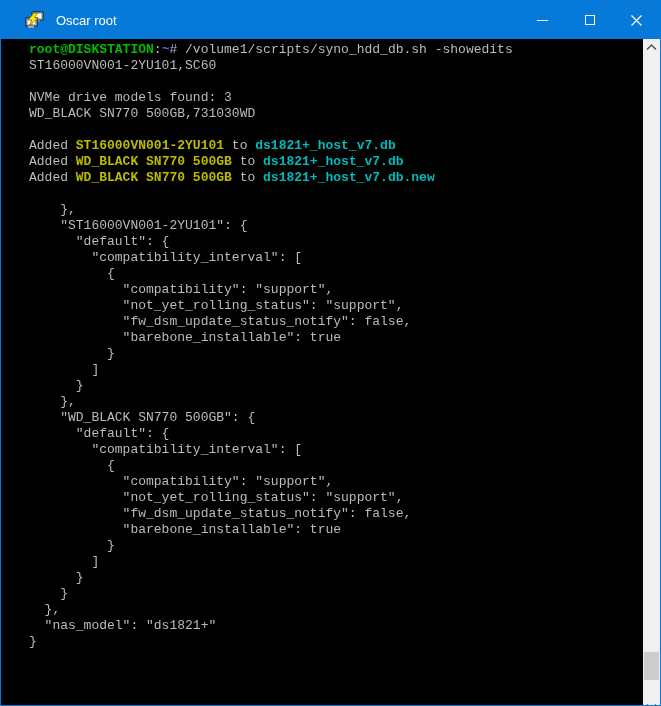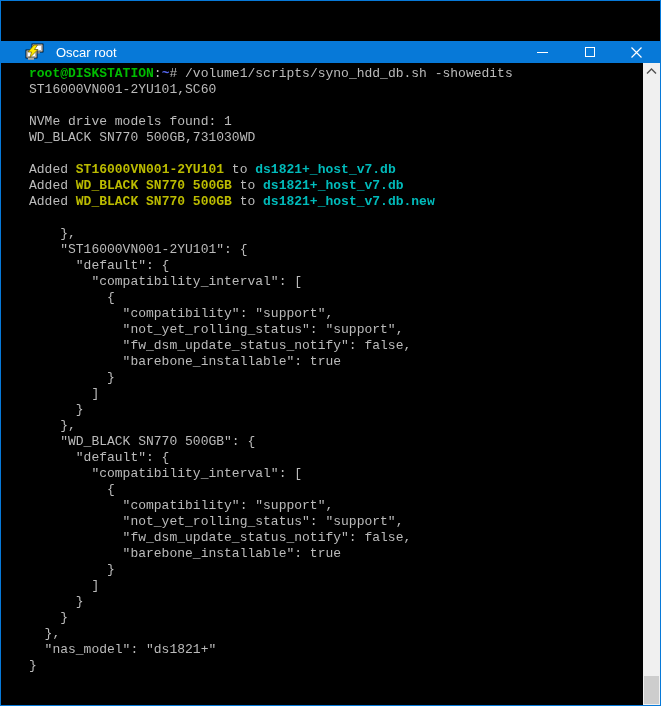--- a/index.html
+++ b/index.html
@@ -5,24 +5,23 @@
   html,body{margin:0;padding:0;background:#ffffff;}
   *{box-sizing:border-box;}
   .window{
     width:661px;height:706px;
     border:1px solid var(--titlebar,#0779d8);
     background:var(--terminal-bg,#000);
     font-family:"Liberation Sans", sans-serif;
     position:relative;overflow:hidden;
   }
   .titlebar{
-    height:22px;background:var(--titlebar,#0779d8);
+    height:38px;background:var(--titlebar,#0779d8);
     display:flex;align-items:center;color:#fff;
     user-select:none;
-    margin-top:40px;
   }
   .app-icon{margin-left:24px;width:19px;height:18px;display:flex;align-items:center;}
   .title-text{
     margin-left:12px;font-size:13px;color:#ffffff;
     font-family:"Liberation Sans", sans-serif;
     white-space:nowrap;flex:1;
   }
   .controls{display:flex;height:30px;}
   .ctrl{
     width:47px;height:30px;display:flex;align-items:center;justify-content:center;
@@ -90,21 +89,21 @@
         </svg>
       </div>
     </div>
   </div>
 
   <div class="terminal">
     <div class="screen">
         <div class="tline"><span class="c-green">root@DISKSTATION</span><span class="c-fg">:</span><span class="c-blue">~</span><span class="c-fg"># </span><span class="c-fg">/volume1/scripts/syno_hdd_db.sh -showedits</span></div>
         <div class="tline"><span class="c-fg">ST16000VN001-2YU101,SC60</span></div>
         <div class="tline"></div>
-        <div class="tline"><span class="c-fg">NVMe drive models found: 1</span></div>
+        <div class="tline"><span class="c-fg">NVMe drive models found: 3</span></div>
         <div class="tline"><span class="c-fg">WD_BLACK SN770 500GB,731030WD</span></div>
         <div class="tline"></div>
         <div class="tline"><span class="c-fg">Added </span><span class="c-yellow">ST16000VN001-2YU101</span><span class="c-fg"> to </span><span class="c-cyan">ds1821+_host_v7.db</span></div>
         <div class="tline"><span class="c-fg">Added </span><span class="c-yellow">WD_BLACK SN770 500GB</span><span class="c-fg"> to </span><span class="c-cyan">ds1821+_host_v7.db</span></div>
         <div class="tline"><span class="c-fg">Added </span><span class="c-yellow">WD_BLACK SN770 500GB</span><span class="c-fg"> to </span><span class="c-cyan">ds1821+_host_v7.db.new</span></div>
         <div class="tline"></div>
         <div class="tline"><span class="c-fg">    },</span></div>
         <div class="tline"><span class="c-fg">    "ST16000VN001-2YU101": {</span></div>
         <div class="tline"><span class="c-fg">      "default": {</span></div>
         <div class="tline"><span class="c-fg">        "compatibility_interval": [</span></div>

